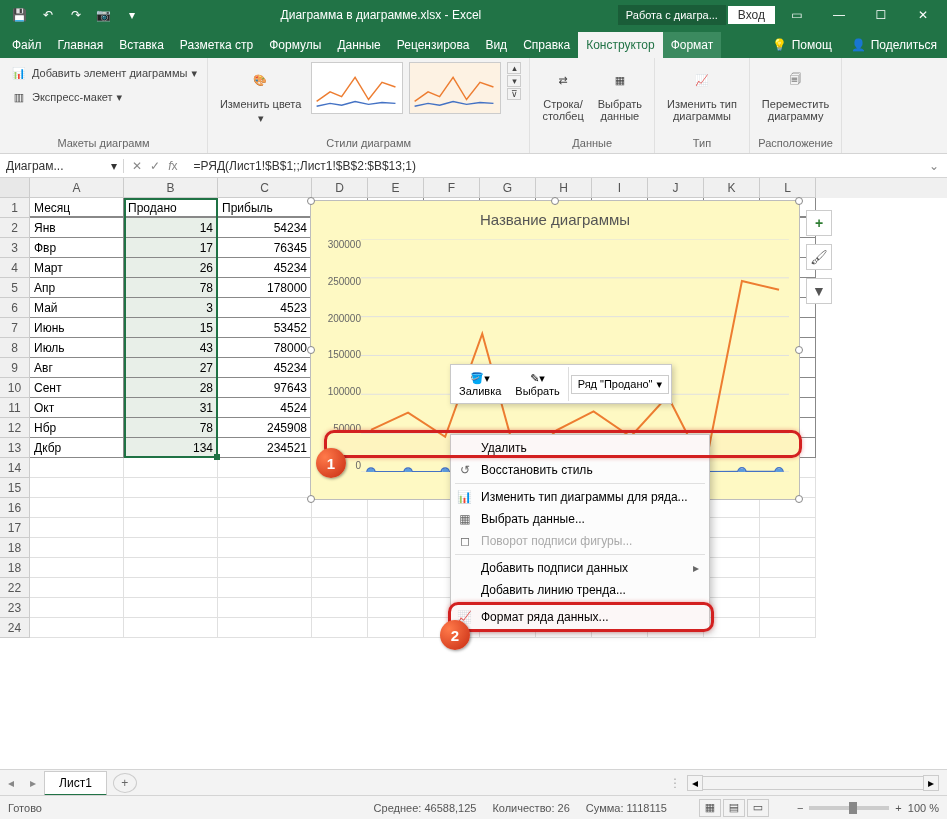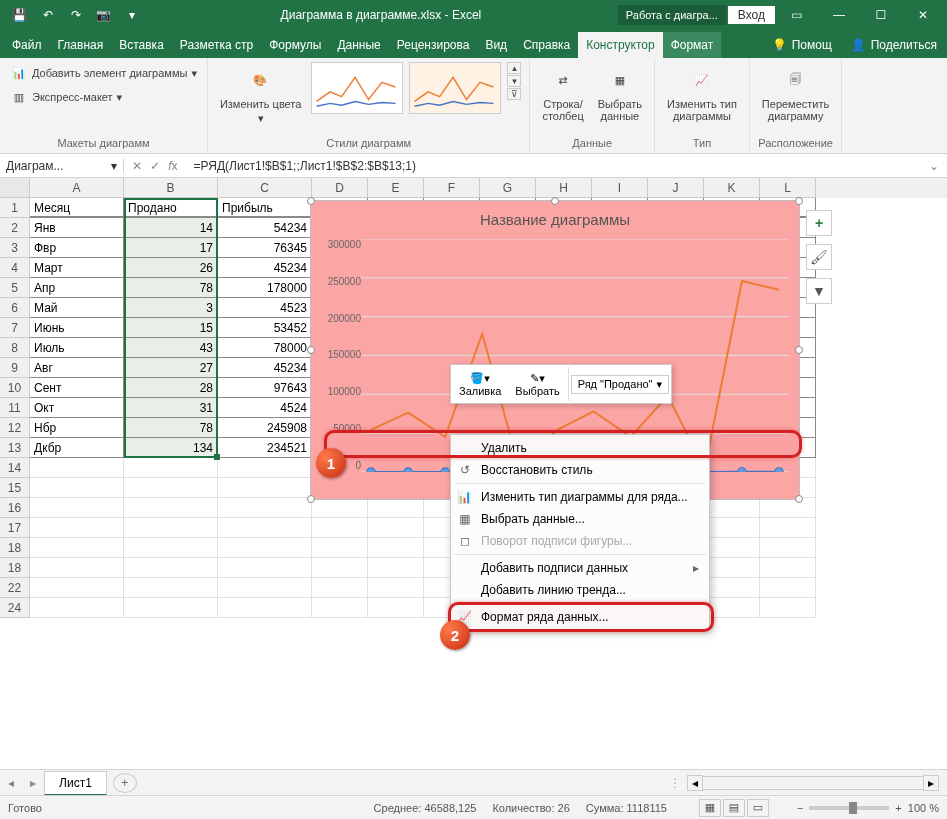--- a/index.html
+++ b/index.html
@@ -50,21 +50,21 @@
 .cells { position: absolute; top: 20px; left: 0; right: 0; bottom: 0; }
 .row { display: flex; height: 20px; }
 .rowhead { width: 30px; background: #f0f0f0; border-right: 1px solid #ccc; border-bottom: 1px solid #ccc; text-align: center; font-size: 12px; color: #555; line-height: 20px; }
 .cell { border-right: 1px solid #e0e0e0; border-bottom: 1px solid #e0e0e0; font-size: 12px; padding: 0 4px; line-height: 20px; white-space: nowrap; overflow: hidden; }
 .cell.num { text-align: right; }
 .tbl .cell { border-right: 1px solid #888; border-bottom: 1px solid #888; }
 .tbl .cell.seltint { background: #e8efe8; }
 .row1 .cell { border-bottom: 2px solid #888; }
 
 
-.chartobj { position: absolute; left: 310px; top: 22px; width: 490px; height: 300px; background: #fca5a5; border: 1px solid #bdbdbd; }
+.chartobj { position: absolute; left: 310px; top: 22px; width: 490px; height: 300px; background: #fef9c3; border: 1px solid #bdbdbd; }
 .chartobj .handles div { position: absolute; width: 8px; height: 8px; background: #fff; border: 1px solid #888; border-radius: 50%; }
 .charttitle { text-align: center; font-size: 15px; color: #555; padding: 10px 0 4px; }
 .plotarea { position: absolute; left: 50px; top: 38px; right: 10px; bottom: 28px; }
 .ylabels { position: absolute; left: 6px; top: 38px; bottom: 28px; width: 44px; display: flex; flex-direction: column; justify-content: space-between; text-align: right; font-size: 10px; color: #666; }
 
 .sidebtns { position: absolute; left: 806px; top: 32px; display: flex; flex-direction: column; gap: 8px; }
 .sidebtn { width: 26px; height: 26px; border: 1px solid #ccc; background: #fff; display: flex; align-items: center; justify-content: center; font-size: 14px; color: #555; }
 
 
 .minitoolbar { position: absolute; left: 450px; top: 186px; background: #fff; border: 1px solid #c8c8c8; box-shadow: 2px 2px 6px rgba(0,0,0,0.2); display: flex; align-items: center; font-size: 11px; padding: 2px; gap: 2px; }
@@ -531,20 +531,35 @@
           <div class="cell" style="width: 56px;"></div>
           <div class="cell" style="width: 56px;"></div>
           <div class="cell" style="width: 56px;"></div>
           <div class="cell" style="width: 56px;"></div>
           <div class="cell" style="width: 56px;"></div>
           <div class="cell" style="width: 56px;"></div>
           <div class="cell" style="width: 56px;"></div>
         </div>
         <div class="row">
           <div class="rowhead">22</div>
+          <div class="cell" style="width: 94px;"></div>
+          <div class="cell" style="width: 94px;"></div>
+          <div class="cell" style="width: 94px;"></div>
+          <div class="cell" style="width: 56px;"></div>
+          <div class="cell" style="width: 56px;"></div>
+          <div class="cell" style="width: 56px;"></div>
+          <div class="cell" style="width: 56px;"></div>
+          <div class="cell" style="width: 56px;"></div>
+          <div class="cell" style="width: 56px;"></div>
+          <div class="cell" style="width: 56px;"></div>
+          <div class="cell" style="width: 56px;"></div>
+          <div class="cell" style="width: 56px;"></div>
+        </div>
+        <div class="row">
+          <div class="rowhead">23</div>
           <div class="cell" style="width: 94px;"></div>
           <div class="cell" style="width: 94px;"></div>
           <div class="cell" style="width: 94px;"></div>
           <div class="cell" style="width: 56px;"></div>
           <div class="cell" style="width: 56px;"></div>
           <div class="cell" style="width: 56px;"></div>
           <div class="cell" style="width: 56px;"></div>
           <div class="cell" style="width: 56px;"></div>
           <div class="cell" style="width: 56px;"></div>
           <div class="cell" style="width: 56px;"></div>

